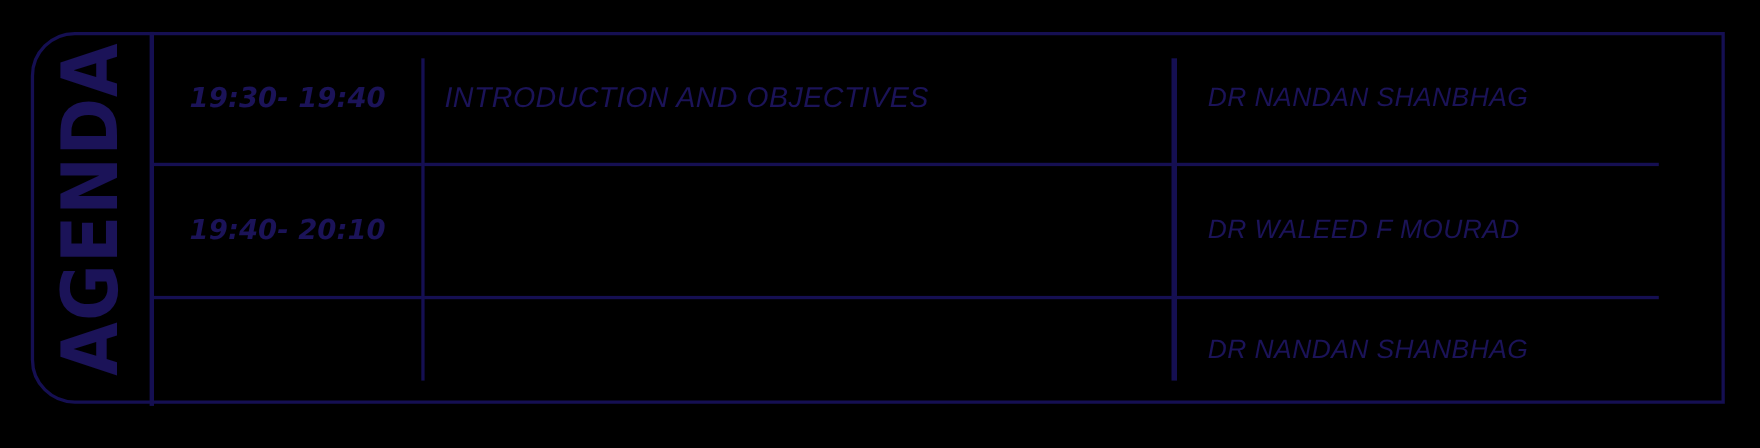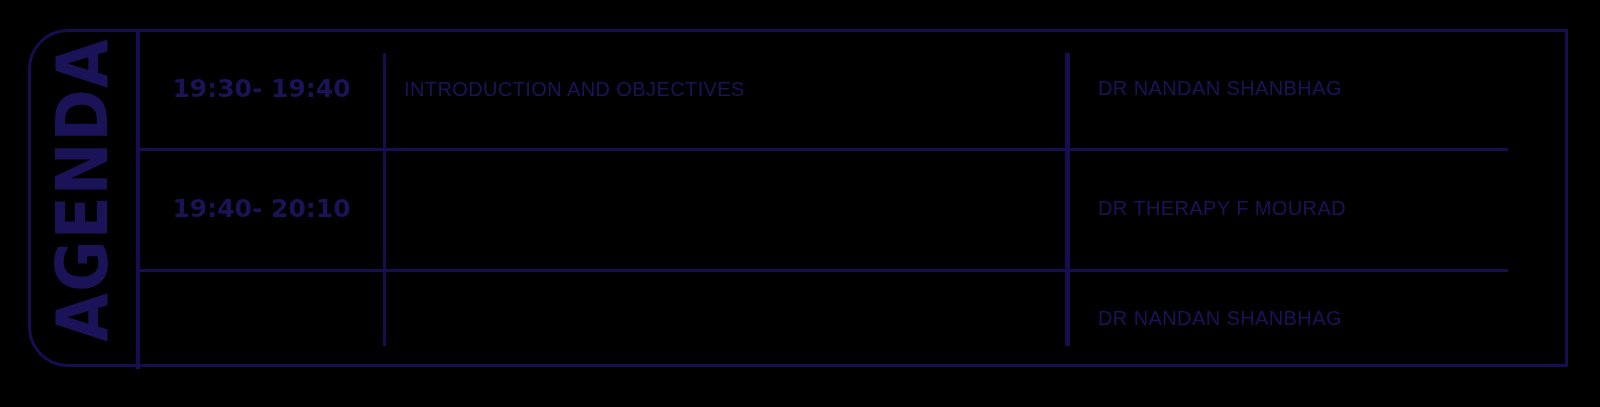--- a/index.html
+++ b/index.html
@@ -68,20 +68,21 @@
     transform: scaleY(1.12);
   }
 
   
   .agenda-table {
     position: absolute;
     left: 140px;
     top: 29px;
     width: 1428px;
     height: 338px;
+    font-style: italic;
   }
 
   .agenda-row {
     position: absolute;
     left: 0;
     width: 100%;
     display: flex;
     align-items: center;
   }
   .row-1 { top: 0px;   height: 119px; }
@@ -155,30 +156,30 @@
     font-size: 25px;
     color: #1b1358;
     letter-spacing: 0px;
     white-space: nowrap;
   }
   .time-text.shift-right { padding-left: 14px; }
 
   .topic-text {
     font-family: "Liberation Sans", sans-serif;
     font-weight: normal;
-    font-size: 20px;
+    font-size: 26px;
     color: #1b1358;
     letter-spacing: 0.4px;
     line-height: 1.3;
   }
 
   .speaker-text {
     font-family: "Liberation Sans", sans-serif;
     font-weight: normal;
-    font-size: 20px;
+    font-size: 24px;
     color: #1b1358;
     letter-spacing: 0.4px;
     white-space: nowrap;
   }
 </style>
 </head>
 <body>
 
 <div class="slide">
 
@@ -208,21 +209,21 @@
       <div class="cell-speaker">
         <span class="speaker-text">DR NANDAN SHANBHAG</span>
       </div>
     </div>
 
     <div class="agenda-row row-2">
       <div class="cell-time">
         <span class="time-text">19:40- 20:10</span>
       </div>
       <div class="cell-speaker">
-        <span class="speaker-text">DR THERAPY F MOURAD</span>
+        <span class="speaker-text">DR WALEED F MOURAD</span>
       </div>
     </div>
 
     <div class="agenda-row row-3">
       <div class="cell-speaker">
         <span class="speaker-text">DR NANDAN SHANBHAG</span>
       </div>
     </div>
 
   </div>

